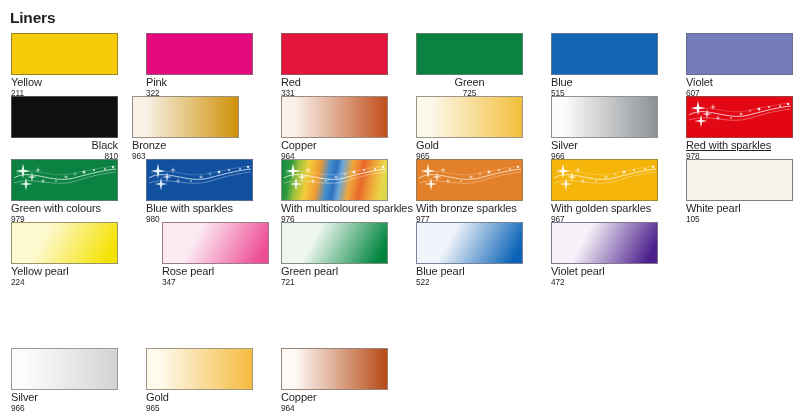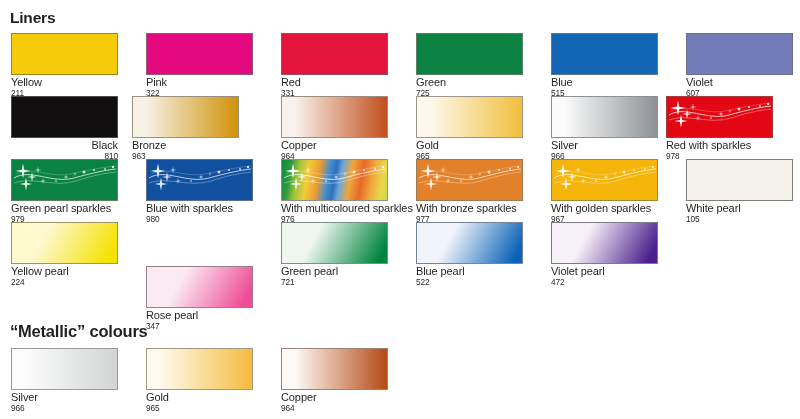--- a/index.html
+++ b/index.html
@@ -59,39 +59,38 @@
     pointer-events:none;
   }
 </style>
 </head>
 <body>
 
 <div class="page">
 
   <div class="section-title" id="title-liners">Liners</div>
 
-  <div class="section-title" id="title-metallic">“Metallic” colours</div>
 
   <div id="swatch-container">
       <div class="swatch-cell" style="left: 11px; top: 33px;">
         <div class="chip" style="background: rgb(246, 203, 9); border-color: rgb(148, 136, 31);"></div>
         <div class="chip-label">Yellow</div>
         <div class="chip-code">211</div>
       </div>
       <div class="swatch-cell" style="left: 146px; top: 33px;">
         <div class="chip" style="background: rgb(229, 9, 127); border-color: rgb(143, 93, 120);"></div>
         <div class="chip-label">Pink</div>
         <div class="chip-code">322</div>
       </div>
       <div class="swatch-cell" style="left: 281px; top: 33px;">
         <div class="chip" style="background: rgb(229, 20, 60); border-color: rgb(147, 82, 93);"></div>
         <div class="chip-label">Red</div>
         <div class="chip-code">331</div>
       </div>
-      <div class="swatch-cell" style="left: 416px; top: 33px;">
+      <div class="swatch-cell" style="left: 416px; top: 33px; text-align: center;">
         <div class="chip" style="background: rgb(11, 130, 65); border-color: rgb(94, 127, 103);"></div>
         <div class="chip-label">Green</div>
         <div class="chip-code">725</div>
       </div>
       <div class="swatch-cell" style="left: 551px; top: 33px;">
         <div class="chip" style="background: rgb(18, 102, 180); border-color: rgb(93, 119, 149);"></div>
         <div class="chip-label">Blue</div>
         <div class="chip-code">515</div>
       </div>
       <div class="swatch-cell" style="left: 686px; top: 33px;">
@@ -117,21 +116,21 @@
       <div class="swatch-cell" style="left: 416px; top: 96px;">
         <div class="chip" style="background: linear-gradient(to right, rgb(253, 248, 236) 0%, rgb(253, 248, 236) 12%, rgb(241, 191, 60) 100%); border-color: rgb(155, 149, 138);"></div>
         <div class="chip-label">Gold</div>
         <div class="chip-code">965</div>
       </div>
       <div class="swatch-cell" style="left: 551px; top: 96px;">
         <div class="chip" style="background: linear-gradient(to right, rgb(251, 251, 251) 0%, rgb(251, 251, 251) 12%, rgb(141, 145, 149) 100%); border-color: rgb(142, 144, 147);"></div>
         <div class="chip-label">Silver</div>
         <div class="chip-code">966</div>
       </div>
-      <div class="swatch-cell" style="left: 666px; top: 96px;">
+      <div class="swatch-cell" style="left: 686px; top: 96px; text-decoration: underline;">
         <div class="chip" style="background: rgb(227, 6, 19); border-color: rgb(160, 59, 62);">
           <svg class="sparkles" viewBox="0 0 105 40" preserveAspectRatio="none" xmlns="http://www.w3.org/2000/svg">
             <path d="M2,18 C18,8 40,24 62,18 C80,13 94,10 104,9" fill="none" stroke="#ffffff" stroke-width="0.9" opacity="0.85"></path>
             <path d="M2,23 C20,16 42,28 64,21 C82,15 95,13 104,12" fill="none" stroke="#ffffff" stroke-width="0.6" opacity="0.6"></path>
             <path d="M4,14 C20,6 38,18 58,14 C78,10 92,7 104,6" fill="none" stroke="#ffffff" stroke-width="0.5" opacity="0.45"></path>
             <path d="M11 3.5 L12.275 9.725 L18.5 11 L12.275 12.275 L11 18.5 L9.725 12.275 L3.5 11 L9.725 9.725 Z" fill="#ffffff" opacity="0.98"></path>
             <path d="M20 12 L20.85 16.15 L25 17 L20.85 17.85 L20 22 L19.15 17.85 L15 17 L19.15 16.15 Z" fill="#ffffff" opacity="0.9"></path>
             <path d="M14 17.5 L15.105 22.895 L20.5 24 L15.105 25.105 L14 30.5 L12.895 25.105 L7.5 24 L12.895 22.895 Z" fill="#ffffff" opacity="0.95"></path>
             <path d="M26 6.6 L26.578 9.422 L29.4 10 L26.578 10.578 L26 13.4 L25.422 10.578 L22.6 10 L25.422 9.422 Z" fill="#ffffff" opacity="0.8"></path>
             <path d="M31 18 L31.51 20.49 L34 21 L31.51 21.51 L31 24 L30.49 21.51 L28 21 L30.49 20.49 Z" fill="#ffffff" opacity="0.75"></path>
@@ -160,21 +159,21 @@
             <path d="M31 18 L31.51 20.49 L34 21 L31.51 21.51 L31 24 L30.49 21.51 L28 21 L30.49 20.49 Z" fill="#eafbf0" opacity="0.75"></path>
             <path d="M54 14.4 L54.442 16.558 L56.6 17 L54.442 17.442 L54 19.6 L53.558 17.442 L51.4 17 L53.558 16.558 Z" fill="#eafbf0" opacity="0.85"></path>
             <path d="M63 11.8 L63.374 13.626 L65.2 14 L63.374 14.374 L63 16.2 L62.626 14.374 L60.8 14 L62.626 13.626 Z" fill="#eafbf0" opacity="0.8"></path>
             <circle cx="72" cy="12" r="1.5" fill="#eafbf0" opacity="0.85"></circle>
             <circle cx="82" cy="10" r="1.1" fill="#eafbf0" opacity="0.8"></circle>
             <circle cx="93" cy="9" r="1" fill="#eafbf0" opacity="0.8"></circle>
             <circle cx="101" cy="7" r="1.2" fill="#eafbf0" opacity="0.9"></circle>
             <circle cx="44" cy="21" r="0.9" fill="#eafbf0" opacity="0.6"></circle>
           </svg>
         </div>
-        <div class="chip-label">Green pearl sparkles</div>
+        <div class="chip-label">Green with colours</div>
         <div class="chip-code">979</div>
       </div>
       <div class="swatch-cell" style="left: 146px; top: 159px;">
         <div class="chip" style="background: rgb(16, 80, 158); border-color: rgb(90, 111, 144);">
           <svg class="sparkles" viewBox="0 0 105 40" preserveAspectRatio="none" xmlns="http://www.w3.org/2000/svg">
             <path d="M2,18 C18,8 40,24 62,18 C80,13 94,10 104,9" fill="none" stroke="#e9f3ff" stroke-width="0.9" opacity="0.85"></path>
             <path d="M2,23 C20,16 42,28 64,21 C82,15 95,13 104,12" fill="none" stroke="#e9f3ff" stroke-width="0.6" opacity="0.6"></path>
             <path d="M4,14 C20,6 38,18 58,14 C78,10 92,7 104,6" fill="none" stroke="#e9f3ff" stroke-width="0.5" opacity="0.45"></path>
             <path d="M11 3.5 L12.275 9.725 L18.5 11 L12.275 12.275 L11 18.5 L9.725 12.275 L3.5 11 L9.725 9.725 Z" fill="#e9f3ff" opacity="0.98"></path>
             <path d="M20 12 L20.85 16.15 L25 17 L20.85 17.85 L20 22 L19.15 17.85 L15 17 L19.15 16.15 Z" fill="#e9f3ff" opacity="0.9"></path>
@@ -265,21 +264,21 @@
       <div class="swatch-cell" style="left: 686px; top: 159px;">
         <div class="chip" style="background: rgb(244, 242, 234); border-color: rgb(125, 127, 125);"></div>
         <div class="chip-label">White pearl</div>
         <div class="chip-code">105</div>
       </div>
       <div class="swatch-cell" style="left: 11px; top: 222px;">
         <div class="chip" style="background: linear-gradient(118deg, rgb(253, 248, 205) 10%, rgb(253, 248, 205) 32%, rgb(245, 226, 0) 92%); border-color: rgb(154, 149, 105);"></div>
         <div class="chip-label">Yellow pearl</div>
         <div class="chip-code">224</div>
       </div>
-      <div class="swatch-cell" style="left: 146px; top: 222px; margin-top: 44px;">
+      <div class="swatch-cell" style="left: 162px; top: 222px;">
         <div class="chip" style="background: linear-gradient(118deg, rgb(251, 234, 242) 10%, rgb(251, 234, 242) 32%, rgb(238, 77, 150) 92%); border-color: rgb(156, 124, 140);"></div>
         <div class="chip-label">Rose pearl</div>
         <div class="chip-code">347</div>
       </div>
       <div class="swatch-cell" style="left: 281px; top: 222px;">
         <div class="chip" style="background: linear-gradient(118deg, rgb(238, 246, 239) 10%, rgb(238, 246, 239) 32%, rgb(0, 133, 62) 92%); border-color: rgb(126, 142, 128);"></div>
         <div class="chip-label">Green pearl</div>
         <div class="chip-code">721</div>
       </div>
       <div class="swatch-cell" style="left: 416px; top: 222px;">

